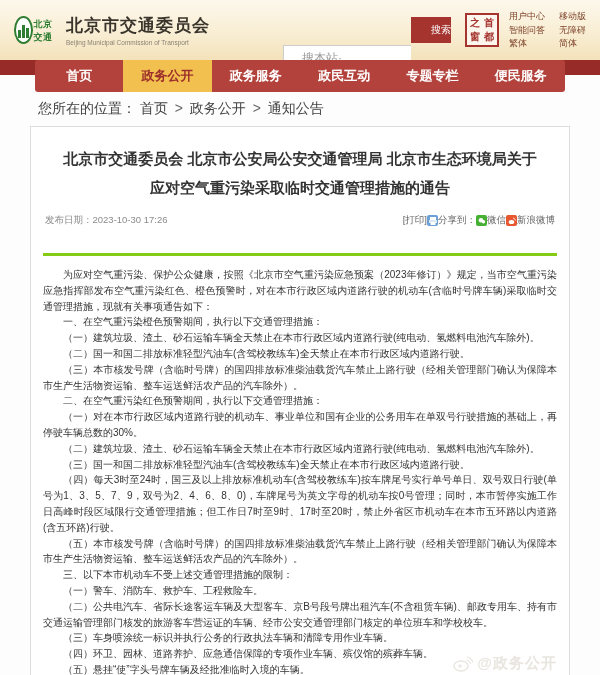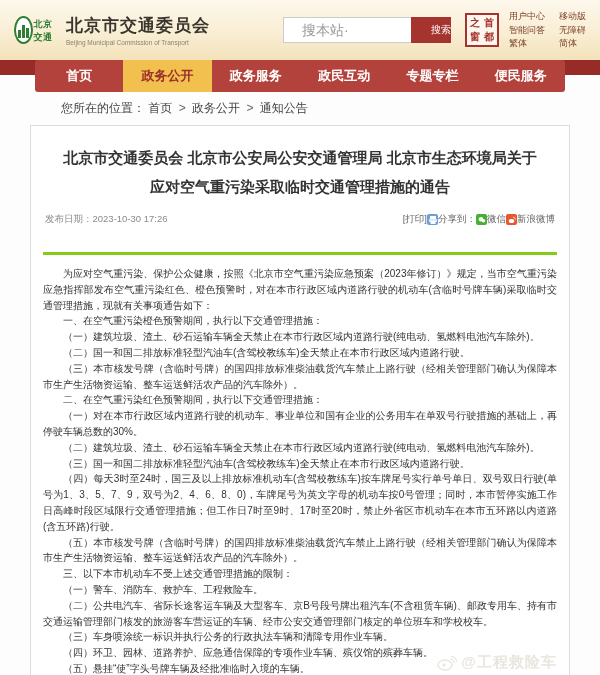--- a/index.html
+++ b/index.html
@@ -14,21 +14,21 @@
     background:#fff; display:flex; align-items:flex-end; justify-content:center; overflow:hidden; }
   .emblem-bars { display:flex; align-items:flex-end; gap:1px; margin-bottom:4px; }
   .emblem-bars i { display:block; width:3px; background:#2e7d32; }
   .logo-cn { font-size:9px; font-weight:bold; color:#2e7d32; margin-top:1px; letter-spacing:0.5px; }
   .site-title { margin-left:8px; }
   .site-name { font-size:17px; font-weight:bold; color:#3a352c; letter-spacing:1px; }
   .site-name-en { font-size:6.5px; color:#8a8473; margin-top:2px; }
 
   .search-box { margin-left:auto; display:flex; height:26px; }
   .search-input { width:128px; height:26px; border:1px solid #ccc; border-right:none;
-    padding:0 18px; font-size:14px; color:#333; outline:none; background:#fff; }
+    padding:0 18px; font-size:12px; color:#333; outline:none; background:#fff;margin-top:28px; }
   .search-input::placeholder { color:#999; }
   .search-btn { width:40px; height:26px; background:#a5342f; color:#fff; border:none;
     font-size:10px; cursor:pointer;padding-left:20px; }
 
   .seal { width:34px; height:34px; border:2px solid #a5342f; background:#fcf6ec;
     margin-left:14px; display:grid; grid-template-columns:1fr 1fr; grid-template-rows:1fr 1fr;
     padding:1px; }
   .seal span { font-size:10px; font-weight:bold; color:#a5342f; display:flex;
     align-items:center; justify-content:center; line-height:1; }
 
@@ -39,21 +39,21 @@
   
   .nav-wrap { position:relative; height:32px; }
   .nav-back { position:absolute; top:0; left:0; right:0; height:15px; background:#962b27; }
   .nav-bar { position:absolute; top:0; left:35px; right:35px; height:32px;
     background:#b2423b; border-radius:3px; display:flex; overflow:hidden; }
   .nav-item { flex:1; display:flex; align-items:center; justify-content:center;
     font-size:13px; font-weight:bold; color:#fff; cursor:pointer; }
   .nav-item.active { background:#f2c04e; color:#9c2f2b; }
 
   
-  .breadcrumb { padding:8px 0 6px 61px; font-size:12px; color:#444; }
+  .breadcrumb { padding:8px 0 6px 38px; font-size:14px; color:#444; }
   .breadcrumb a { color:#444; text-decoration:none; }
   .crumb-sep { margin:0 3px; color:#666; }
 
   
   .content-box { margin:2px 30px 0; height:556px; border:1px solid #ddd; background:#fff;
     padding:16px 12px 10px; position:relative; overflow:hidden; }
   .article-title { font-size:15px; font-weight:bold; color:#333; text-align:center;
     line-height:1.9; margin:2px 16px 12px; }
   .meta-row { display:flex; justify-content:space-between; align-items:center;
     font-size:9.5px; color:#8b8b8b; padding:0 2px 26px; border-bottom:3px solid #84cc16;
@@ -194,15 +194,15 @@
 
   </div>
 
   <div class="watermark">
     <svg width="20" height="16" viewBox="0 0 20 16">
       <ellipse cx="8" cy="10" rx="7" ry="5" fill="none" stroke="#e9e5df" stroke-width="1.4"></ellipse>
       <circle cx="7" cy="10" r="1.6" fill="#e9e5df"></circle>
       <path d="M13 4 A5 5 0 0 1 17.5 8" stroke="#e9e5df" stroke-width="1.2" fill="none"></path>
       <path d="M14 1 A8 8 0 0 1 20 6.5" stroke="#e9e5df" stroke-width="1.2" fill="none"></path>
     </svg>
-    <span>@工程救险车</span>
+    <span>@政务公开</span>
   </div>
 </div>
 
 </body></html>

